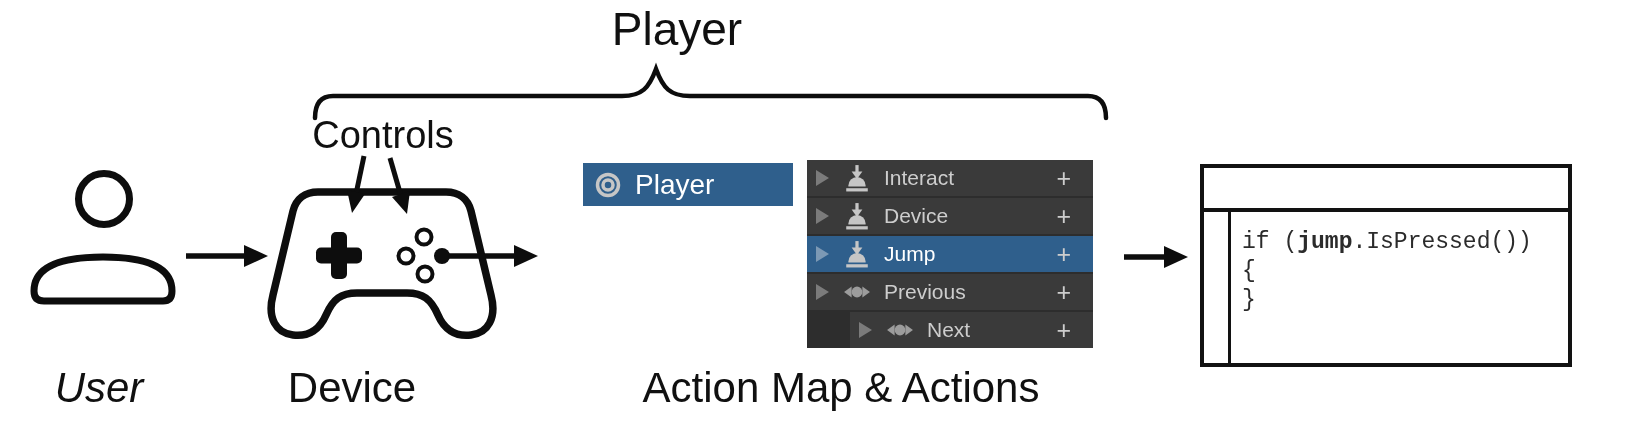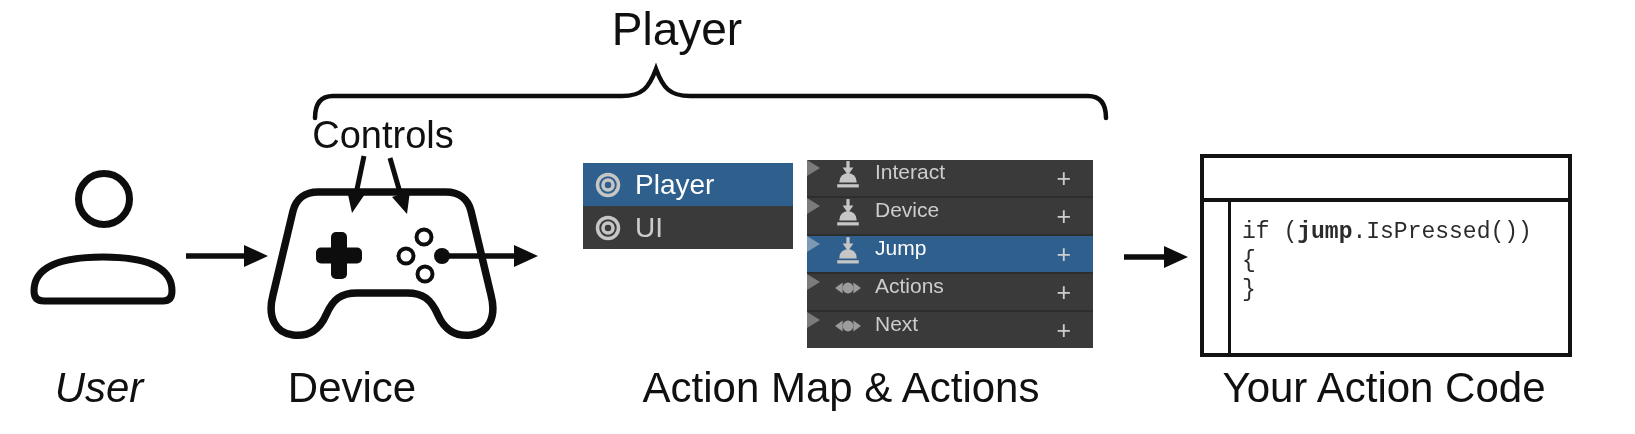--- a/index.html
+++ b/index.html
@@ -23,35 +23,35 @@
   .map-row{height:43px;display:flex;align-items:center;padding-left:11px;
            background:var(--panel-dark,#3a3a3a);box-sizing:border-box;}
   .map-row.selected{background:var(--selection-blue,#2f5f8c);}
   .map-row .radio{width:28px;height:28px;margin-right:13px;flex:0 0 auto;}
   .map-label{font-size:28px;color:var(--panel-text,#cdcdcd);text-align:center;}
   .map-row.selected .map-label{color:var(--selected-text,#ffffff);}
 
   
   .panel-actions{position:absolute;left:807px;top:160px;width:286px;
                  background:var(--panel-gap,#2d2d2d);}
-  .action-row{position:relative;height:36px;margin-bottom:2px;display:flex;
-              background:var(--panel-dark,#3a3a3a);box-sizing:border-box;}
-  .action-row:last-child{margin-bottom:0;}
+  .action-row{position:relative;height:36px;margin-bottom:2px;display:flex;align-items:center;
+              padding-left:9px;background:var(--panel-dark,#3a3a3a);box-sizing:border-box;}
+  .action-row:last-child{margin-bottom:0;margin-left:43px;}
   .action-row.selected{background:var(--selection-blue,#2f5f8c);}
   .fold{width:0;height:0;border-top:8px solid transparent;border-bottom:8px solid transparent;
         border-left:13px solid #7b7b7b;margin-right:13px;flex:0 0 auto;}
   .action-row.selected .fold{border-left-color:#7d99b4;}
   .aicon{width:30px;height:28px;margin-right:12px;flex:0 0 auto;}
   .action-label{font-size:21px;color:var(--panel-text,#cdcdcd);}
   .action-row.selected .action-label{color:var(--selected-text,#ffffff);}
   .plus{position:absolute;right:22px;top:50%;transform:translateY(-50%);
         font-size:25px;color:var(--panel-text,#cdcdcd);}
 
   
-  .codebox{position:absolute;left:1200px;top:154px;width:372px;height:203px;
+  .codebox{position:absolute;left:1200px;top:164px;width:372px;height:203px;
            border:4px solid #121212;box-sizing:border-box;background:#ffffff;}
   .codebox-header{height:40px;border-bottom:4px solid #121212;}
   .codebox-body{position:relative;height:151px;}
   .gutter{position:absolute;left:24px;top:0;bottom:0;width:3px;background:#121212;}
   .code{position:absolute;left:38px;top:16px;margin:0;
         font-family:"Liberation Mono","DejaVu Sans Mono",monospace;
         font-size:23px;line-height:29px;color:#2b2b2b;white-space:pre;}
   .code .b{font-weight:bold;}
 </style>
 </head>
@@ -103,36 +103,28 @@
       <line x1="1124" y1="257" x2="1166" y2="257" stroke="#0d0d0d" stroke-width="5.5"></line>
       <polygon points="1164,246 1188,257 1164,268" fill="#0d0d0d"></polygon>
     </g>
   </svg>
 
   <div class="label label-binding">Player</div>
   <div class="label label-controls">Controls</div>
   <div class="label label-bottom label-user">User</div>
   <div class="label label-bottom label-device">Device</div>
   <div class="label label-bottom label-actionmap">Action Map &amp; Actions</div>
-  <div class="label label-bottom label-actioncode">Your Action Code</div>
 
   <div class="panel-maps">
       <div class="map-row selected">
       <svg class="radio" viewBox="0 0 28 28">
         <circle cx="14" cy="14" r="10.5" fill="none" stroke="#c6c6c6" stroke-width="3.5"></circle>
         <circle cx="14" cy="14" r="5" fill="none" stroke="#c6c6c6" stroke-width="3.5"></circle>
       </svg>
       <span class="map-label">Player</span>
-    </div>
-      <div class="map-row">
-      <svg class="radio" viewBox="0 0 28 28">
-        <circle cx="14" cy="14" r="10.5" fill="none" stroke="#c6c6c6" stroke-width="3.5"></circle>
-        <circle cx="14" cy="14" r="5" fill="none" stroke="#c6c6c6" stroke-width="3.5"></circle>
-      </svg>
-      <span class="map-label">UI</span>
     </div>
     </div>
 
   <div class="panel-actions">
       <div class="action-row">
       <span class="fold"></span>
       <svg class="aicon" viewBox="0 0 26 26" fill="#c6c6c6">
         <rect x="11.5" y="1" width="3" height="7"></rect>
         <polygon points="8,7 18,7 13,14"></polygon>
         <path d="M5,20 A8,8 0 0 1 21,20 L21,21 L5,21 Z"></path>
@@ -167,21 +159,21 @@
       <span class="plus">+</span>
     </div>
       <div class="action-row">
       <span class="fold"></span>
 
       <svg class="aicon" viewBox="0 0 26 26" fill="#9c9c9c">
         <polygon points="1,13 8,8 8,18"></polygon>
         <circle cx="13" cy="13" r="5"></circle>
         <polygon points="25,13 18,8 18,18"></polygon>
       </svg>
-      <span class="action-label">Actions</span>
+      <span class="action-label">Previous</span>
       <span class="plus">+</span>
     </div>
       <div class="action-row">
       <span class="fold"></span>
 
       <svg class="aicon" viewBox="0 0 26 26" fill="#9c9c9c">
         <polygon points="1,13 8,8 8,18"></polygon>
         <circle cx="13" cy="13" r="5"></circle>
         <polygon points="25,13 18,8 18,18"></polygon>
       </svg>

